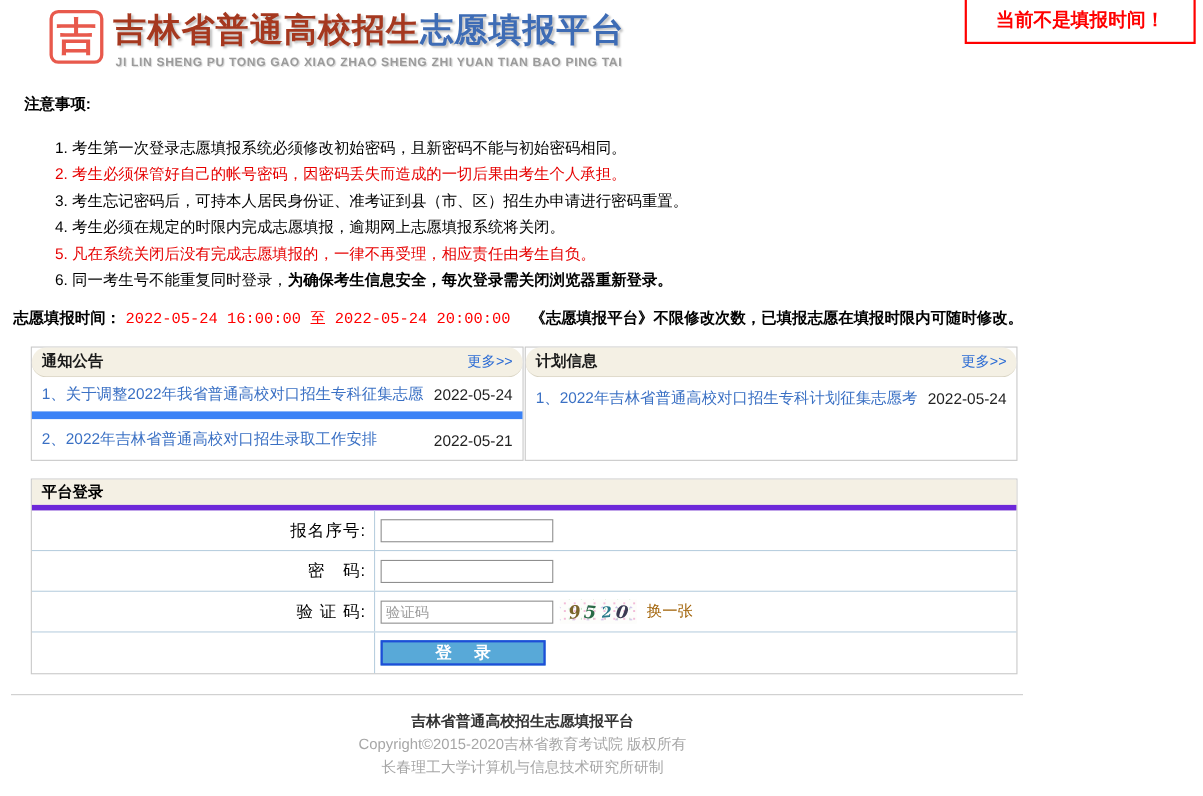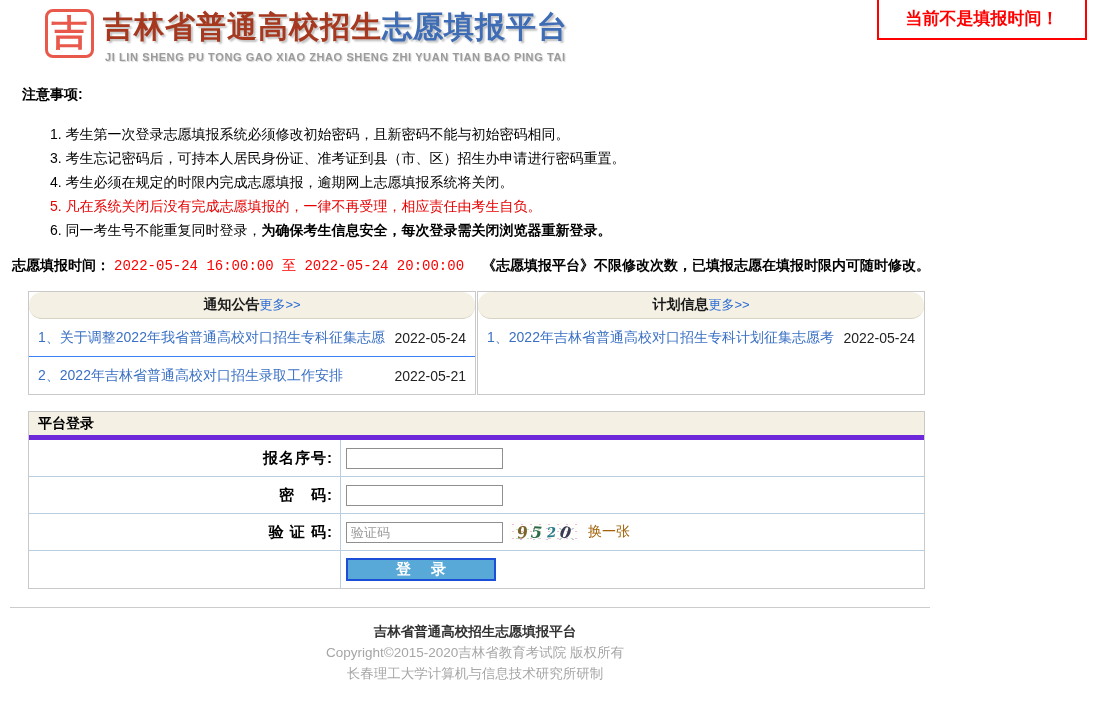--- a/index.html
+++ b/index.html
@@ -42,45 +42,45 @@
   .notice-list li.red { color:#e60000; }
   .notice-bold { font-weight:bold; }
   
   .schedule { margin:15px 0 0 12px; font-size:14px; font-weight:bold;font-family:Liberation Mono, monospace; }
   .schedule .time { color:#ff0000; font-weight:normal; padding:0 4px; }
   
   .panels { margin:16px 0 0 28px; width:897px; display:flex; gap:1px; }
   .panel { flex:1; border:1px solid #c9c9c9; height:104px; background:#fff; }
   .panel-header {
     height:27px; background:#f4f0e4; border-bottom:1px solid #d8d3c2;
-    display:flex; align-items:center; justify-content:center; padding:0 9px;border-radius:13px;
+    display:flex; align-items:center; justify-content:space-between; padding:0 9px;border-radius:13px;
   }
   .panel-title { font-size:14px; font-weight:bold; color:#1a1a1a; }
   .more-link { font-size:13px; color:#2b6bd4; text-decoration:none; cursor:pointer; }
   .panel-row {
     height:38px; display:flex; align-items:center; justify-content:space-between;
-    padding:0 9px; border-bottom:1px solid #3b82f6; font-size:14px;
+    padding:0 9px; border-bottom:7px solid #3b82f6; font-size:14px;
   }
   .panel-row:last-child { border-bottom:none; }
   .panel-link { color:#3a70c4; text-decoration:none; cursor:pointer; white-space:nowrap;
                 overflow:hidden; text-overflow:ellipsis; max-width:350px; }
   .panel-date { color:#222; margin-left:6px; }
   
   .login-panel { margin:16px 0 0 28px; width:897px; border:1px solid #c9c9c9; }
   .login-header {
     height:28px; background:#f4f0e4; border-bottom:5px solid #6d28d9;
     display:flex; align-items:center; padding:0 9px;
     font-size:14px; font-weight:bold;
   }
   .login-row { height:37px; display:flex; border-bottom:1px solid #b9cfdf; }
   .login-row:last-child { border-bottom:none; }
   .cell-label {
     width:312px; border-right:1px solid #b9cfdf;
     display:flex; align-items:center; justify-content:flex-end;
-    padding-right:7px; font-size:15px; font-weight:bold; letter-spacing:1px;
+    padding-right:7px; font-size:15px; font-weight:normal; letter-spacing:1px;
   }
   .cell-input { flex:1; display:flex; align-items:center; padding-left:5px; }
   .text-input {
     width:157px; height:21px; border:1px solid #8f8f8f; font-size:13px;
     padding:0 4px; color:#333; font-family:"Liberation Sans",sans-serif;
   }
   .text-input::placeholder { color:#9a9a9a; }
   .captcha-img {
     width:70px; height:22px; margin-left:6px;
     display:flex; align-items:center; justify-content:center; gap:3px;
@@ -125,20 +125,21 @@
     <div class="pinyin">JI LIN SHENG PU TONG GAO XIAO ZHAO SHENG  ZHI YUAN TIAN BAO PING TAI</div>
   </div>
   <div class="alert-box">
     <span>当前不是填报时间！</span>
   </div>
 </div>
 
 <div class="notice-title">注意事项:</div>
 <ul class="notice-list">
   <li>1. 考生第一次登录志愿填报系统必须修改初始密码，且新密码不能与初始密码相同。</li>
+  <li class="red">2. 考生必须保管好自己的帐号密码，因密码丢失而造成的一切后果由考生个人承担。</li>
   <li>3. 考生忘记密码后，可持本人居民身份证、准考证到县（市、区）招生办申请进行密码重置。</li>
   <li>4. 考生必须在规定的时限内完成志愿填报，逾期网上志愿填报系统将关闭。</li>
   <li class="red">5. 凡在系统关闭后没有完成志愿填报的，一律不再受理，相应责任由考生自负。</li>
   <li><span>6. 同一考生号不能重复同时登录，</span><span class="notice-bold">为确保考生信息安全，每次登录需关闭浏览器重新登录。</span></li>
 </ul>
 
 <div class="schedule">
   <span>志愿填报时间：</span><span class="time">2022-05-24 16:00:00 至 2022-05-24 20:00:00</span>　<span>《志愿填报平台》不限修改次数，已填报志愿在填报时限内可随时修改。</span>
 </div>
 

